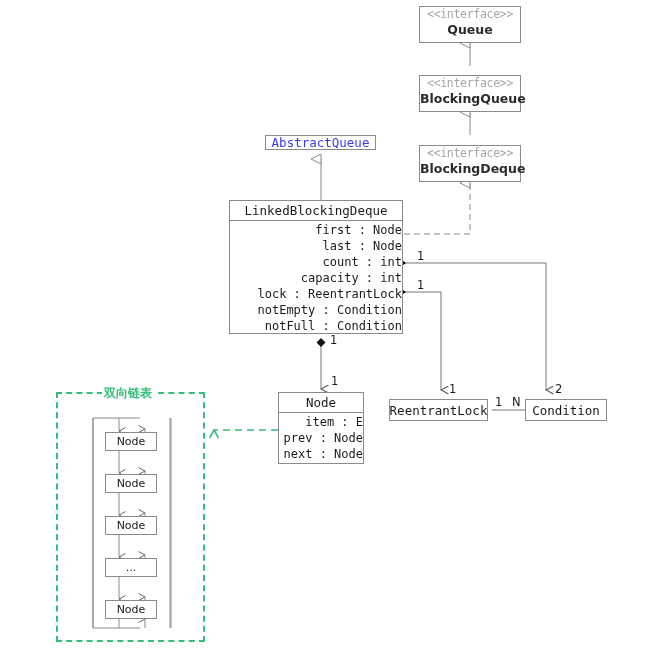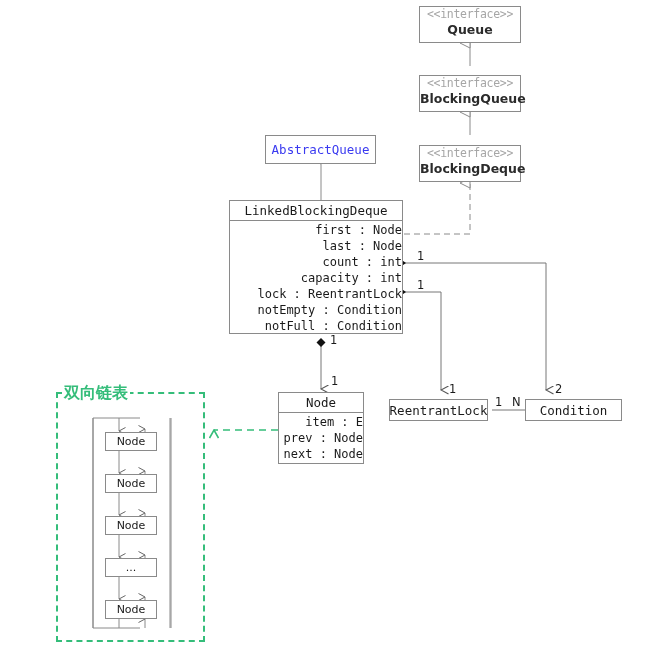--- a/index.html
+++ b/index.html
@@ -84,28 +84,29 @@
   }
 
   .green-region {
     position: absolute;
     box-sizing: border-box;
     border: 2px dashed #35bd7a;
     background: transparent;
   }
   .green-label {
     position: absolute;
-    font-size: 16px;
+    font-size: 12px;
     line-height: 14px;
     color: #35bd7a;
     font-family: "DejaVu Sans", "Liberation Sans", sans-serif;
     font-weight: 700;
     background: #ffffff;
     padding: 0 2px;
     white-space: nowrap;
+    margin-left: 40px;
   }
 
   .mult {
     position: absolute;
     font-size: 11.5px;
     line-height: 12px;
     color: #1a1a1a;
     font-family: "DejaVu Sans", "Liberation Sans", sans-serif;
   }
 </style>
@@ -205,21 +206,21 @@
   <div class="uml-box" style="left:419px; top:75px; width:102px; height:37px;">
     <div class="iface-stereo">&lt;&lt;interface&gt;&gt;</div>
     <div class="iface-name">BlockingQueue</div>
   </div>
 
   <div class="uml-box" style="left:419px; top:145px; width:102px; height:37px;">
     <div class="iface-stereo">&lt;&lt;interface&gt;&gt;</div>
     <div class="iface-name">BlockingDeque</div>
   </div>
 
-  <div class="uml-box plain-box" style="left:265px; top:135px; width:111px; height:29px;">
+  <div class="uml-box plain-box" style="left:265px; top:135px; width:111px; height:15px;">
     <span class="blue-text">AbstractQueue</span>
   </div>
 
   <div class="uml-box" style="left:229px; top:200px; width:174px; height:134px;">
     <div class="cls-title">LinkedBlockingDeque</div>
     <div class="cls-attrs">
       <div class="cls-attr">first : Node</div>
       <div class="cls-attr">last : Node</div>
       <div class="cls-attr">count : int</div>
       <div class="cls-attr">capacity : int</div>
@@ -235,21 +236,21 @@
       <div class="cls-attr">item : E</div>
       <div class="cls-attr">prev : Node</div>
       <div class="cls-attr">next : Node</div>
     </div>
   </div>
 
   <div class="uml-box plain-box" style="left:389px; top:399px; width:99px; height:22px;">
     <span>ReentrantLock</span>
   </div>
 
-  <div class="uml-box plain-box" style="left:525px; top:399px; width:97px; height:22px;">
+  <div class="uml-box plain-box" style="left:525px; top:399px; width:82px; height:22px;">
     <span>Condition</span>
   </div>
 
   <div class="mult" style="left:417px; top:250px;">1</div>
   <div class="mult" style="left:417px; top:279px;">1</div>
   <div class="mult" style="left:330px; top:334px;">1</div>
   <div class="mult" style="left:331px; top:375px;">1</div>
   <div class="mult" style="left:449px; top:383px;">1</div>
   <div class="mult" style="left:555px; top:383px;">2</div>
   <div class="mult" style="left:495px; top:396px;">1</div>

